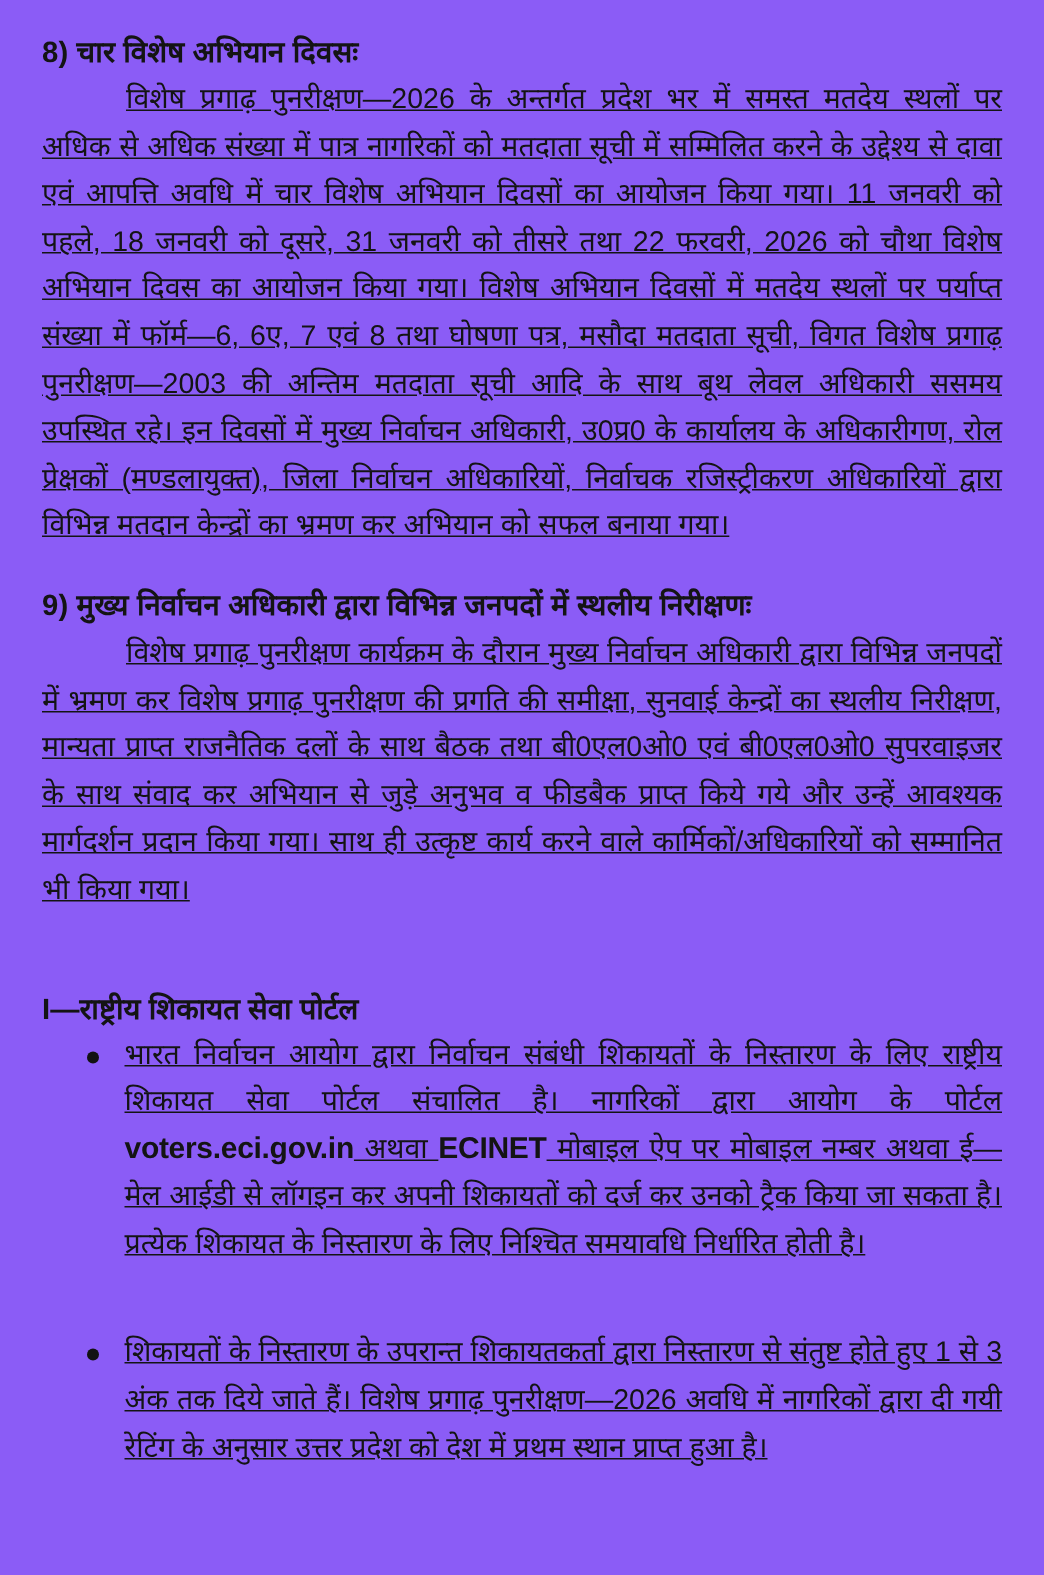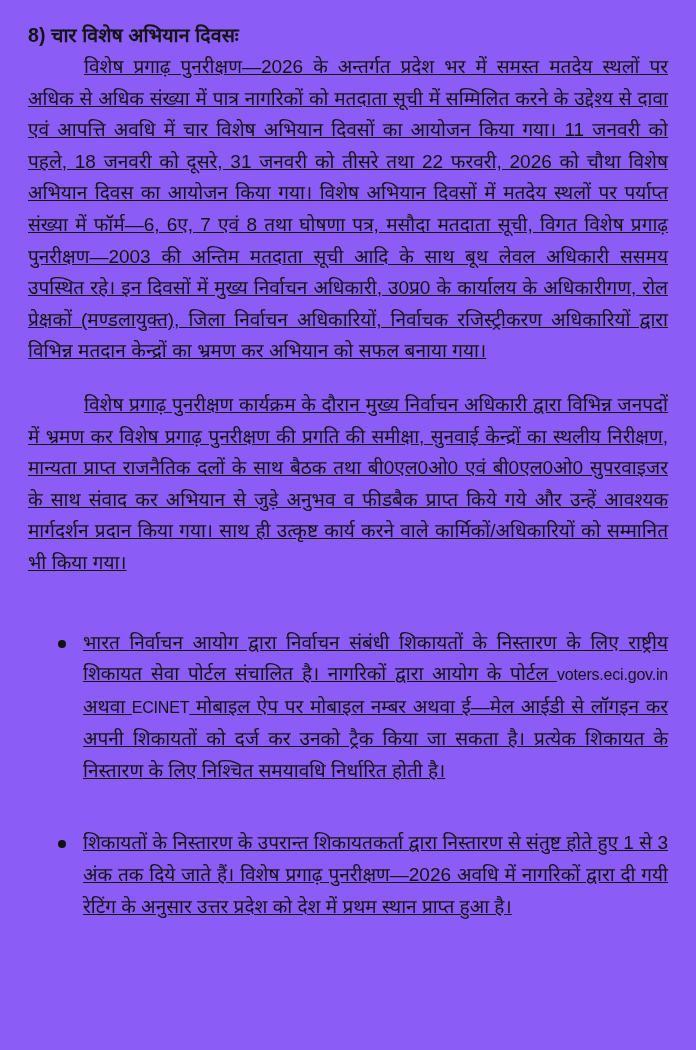--- a/index.html
+++ b/index.html
@@ -94,46 +94,49 @@
     width: 8px;
     height: 8px;
     background: #121212;
     border-radius: 50%;
     display: block;
   }
   .li-text { display: inline; text-decoration: underline; }
 
   .latin {
     font-family: "Liberation Sans", "DejaVu Sans", sans-serif;
-    font-size: 16px;
+    font-size: 20px;
     letter-spacing: -0.2px;
+    font-weight: bold;
   }
 </style>
 </head>
 <body>
 
 <div class="page">
 
   <div class="block-8">
     <h2 class="sec-heading">8) चार विशेष अभियान दिवसः</h2>
     <p class="para indent">विशेष प्रगाढ़ पुनरीक्षण—2026 के अन्तर्गत प्रदेश भर में समस्त मतदेय स्थलों पर अधिक से अधिक संख्या में पात्र नागरिकों को मतदाता सूची में सम्मिलित करने के उद्देश्य से दावा एवं आपत्ति अवधि में चार विशेष अभियान दिवसों का आयोजन किया गया। 11 जनवरी को पहले, 18 जनवरी को दूसरे, 31 जनवरी को तीसरे तथा 22 फरवरी, 2026 को चौथा विशेष अभियान दिवस का आयोजन किया गया। विशेष अभियान दिवसों में मतदेय स्थलों पर पर्याप्त संख्या में फॉर्म—6, 6ए, 7 एवं 8 तथा घोषणा पत्र, मसौदा मतदाता सूची, विगत विशेष प्रगाढ़ पुनरीक्षण—2003 की अन्तिम मतदाता सूची आदि के साथ बूथ लेवल अधिकारी ससमय उपस्थित रहे। इन दिवसों में मुख्य निर्वाचन अधिकारी, उ0प्र0 के कार्यालय के अधिकारीगण, रोल प्रेक्षकों (मण्डलायुक्त), जिला निर्वाचन अधिकारियों, निर्वाचक रजिस्ट्रीकरण अधिकारियों द्वारा विभिन्न मतदान केन्द्रों का भ्रमण कर अभियान को सफल बनाया गया।</p>
   </div>
 
   <div class="gap-after-8"></div>
 
   <div>
+    <h2 class="sec-heading">9) मुख्य निर्वाचन अधिकारी द्वारा विभिन्न जनपदों में स्थलीय निरीक्षणः</h2>
     <p class="para indent">विशेष प्रगाढ़ पुनरीक्षण कार्यक्रम के दौरान मुख्य निर्वाचन अधिकारी द्वारा विभिन्न जनपदों में भ्रमण कर विशेष प्रगाढ़ पुनरीक्षण की प्रगति की समीक्षा, सुनवाई केन्द्रों का स्थलीय निरीक्षण, मान्यता प्राप्त राजनैतिक दलों के साथ बैठक तथा बी0एल0ओ0 एवं बी0एल0ओ0 सुपरवाइजर के साथ संवाद कर अभियान से जुड़े अनुभव व फीडबैक प्राप्त किये गये और उन्हें आवश्यक मार्गदर्शन प्रदान किया गया। साथ ही उत्कृष्ट कार्य करने वाले कार्मिकों/अधिकारियों को सम्मानित भी किया गया।</p>
   </div>
 
   <div class="gap-after-9"></div>
 
   <div>
 
     <div class="gap-after-10"></div>
 
+    <h3 class="sub-heading">I—राष्ट्रीय शिकायत सेवा पोर्टल</h3>
 
     <ul class="bullets">
 
       <li>
         <span class="dot"></span>
         <span class="li-text">भारत निर्वाचन आयोग द्वारा निर्वाचन संबंधी शिकायतों के निस्तारण के लिए राष्ट्रीय शिकायत सेवा पोर्टल संचालित है। नागरिकों द्वारा आयोग के पोर्टल </span><span class="latin">voters.eci.gov.in</span><span class="li-text"> अथवा </span><span class="latin">ECINET</span><span class="li-text"> मोबाइल ऐप पर मोबाइल नम्बर अथवा ई—मेल आईडी से लॉगइन कर अपनी शिकायतों को दर्ज कर उनको ट्रैक किया जा सकता है। प्रत्येक शिकायत के निस्तारण के लिए निश्चित समयावधि निर्धारित होती है।</span>
       </li>
 
       <li>
         <span class="dot"></span>

